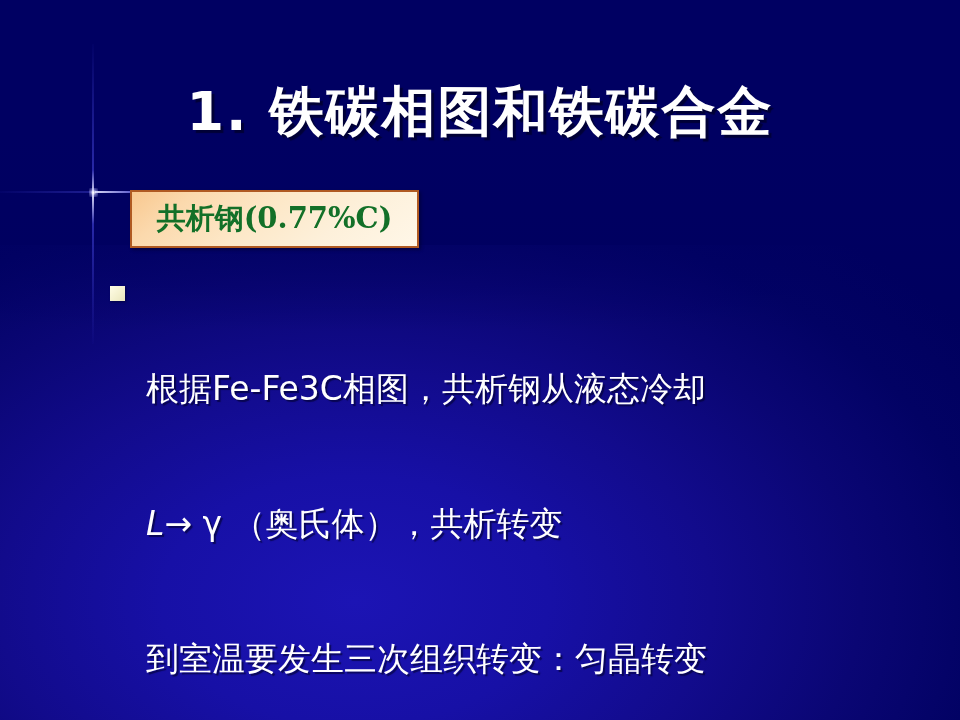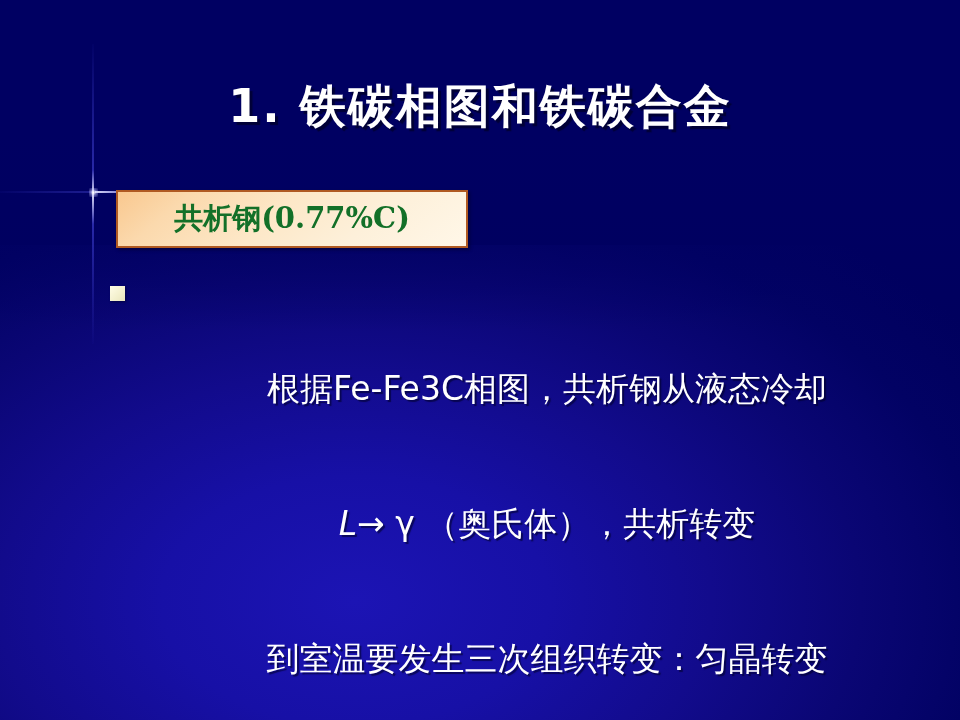--- a/index.html
+++ b/index.html
@@ -103,33 +103,33 @@
   }
 
   
   .title {
     position: absolute;
     left: 0;
     right: 0;
     top: 76px;
     text-align: center;
     color: #ffffff;
-    font-size: 46px;
+    font-size: 54px;
     font-weight: bold;
     letter-spacing: 2px;
     text-shadow: 3px 3px 1px rgba(0,0,40,0.75);
     white-space: nowrap;
   }
 
   
   .label-plate {
     position: absolute;
-    left: 116px;
+    left: 130px;
     top: 190px;
-    width: 352px;
+    width: 289px;
     height: 58px;
     box-sizing: border-box;
     border: 2px solid #b05a22;
     background: linear-gradient(140deg,
                 #f9c88f 0%,
                 #fbd9ad 18%,
                 #fde8c8 45%,
                 #fdf0da 70%,
                 #fff7e8 100%);
     box-shadow: 2px 2px 3px rgba(0,0,30,0.45);
@@ -170,21 +170,21 @@
     margin: 0;
     padding: 0 0 0 38px;
     color: #ffffff;
     font-size: 33px;
     line-height: 45px;
     font-weight: normal;
     text-shadow: 2px 2px 1px rgba(0,0,40,0.6);
     white-space: pre-wrap;
     word-break: break-all;
   }
-  .body-text .ln { display: block; white-space: pre; text-align: center; }
+  .body-text .ln { display: block; white-space: pre; }
   .body-text .it { font-style: italic; }
 </style>
 </head>
 <body>
 
 <div class="slide">
 
   <div class="bg-glow"></div>
   <div class="bg-top-shade"></div>
 

